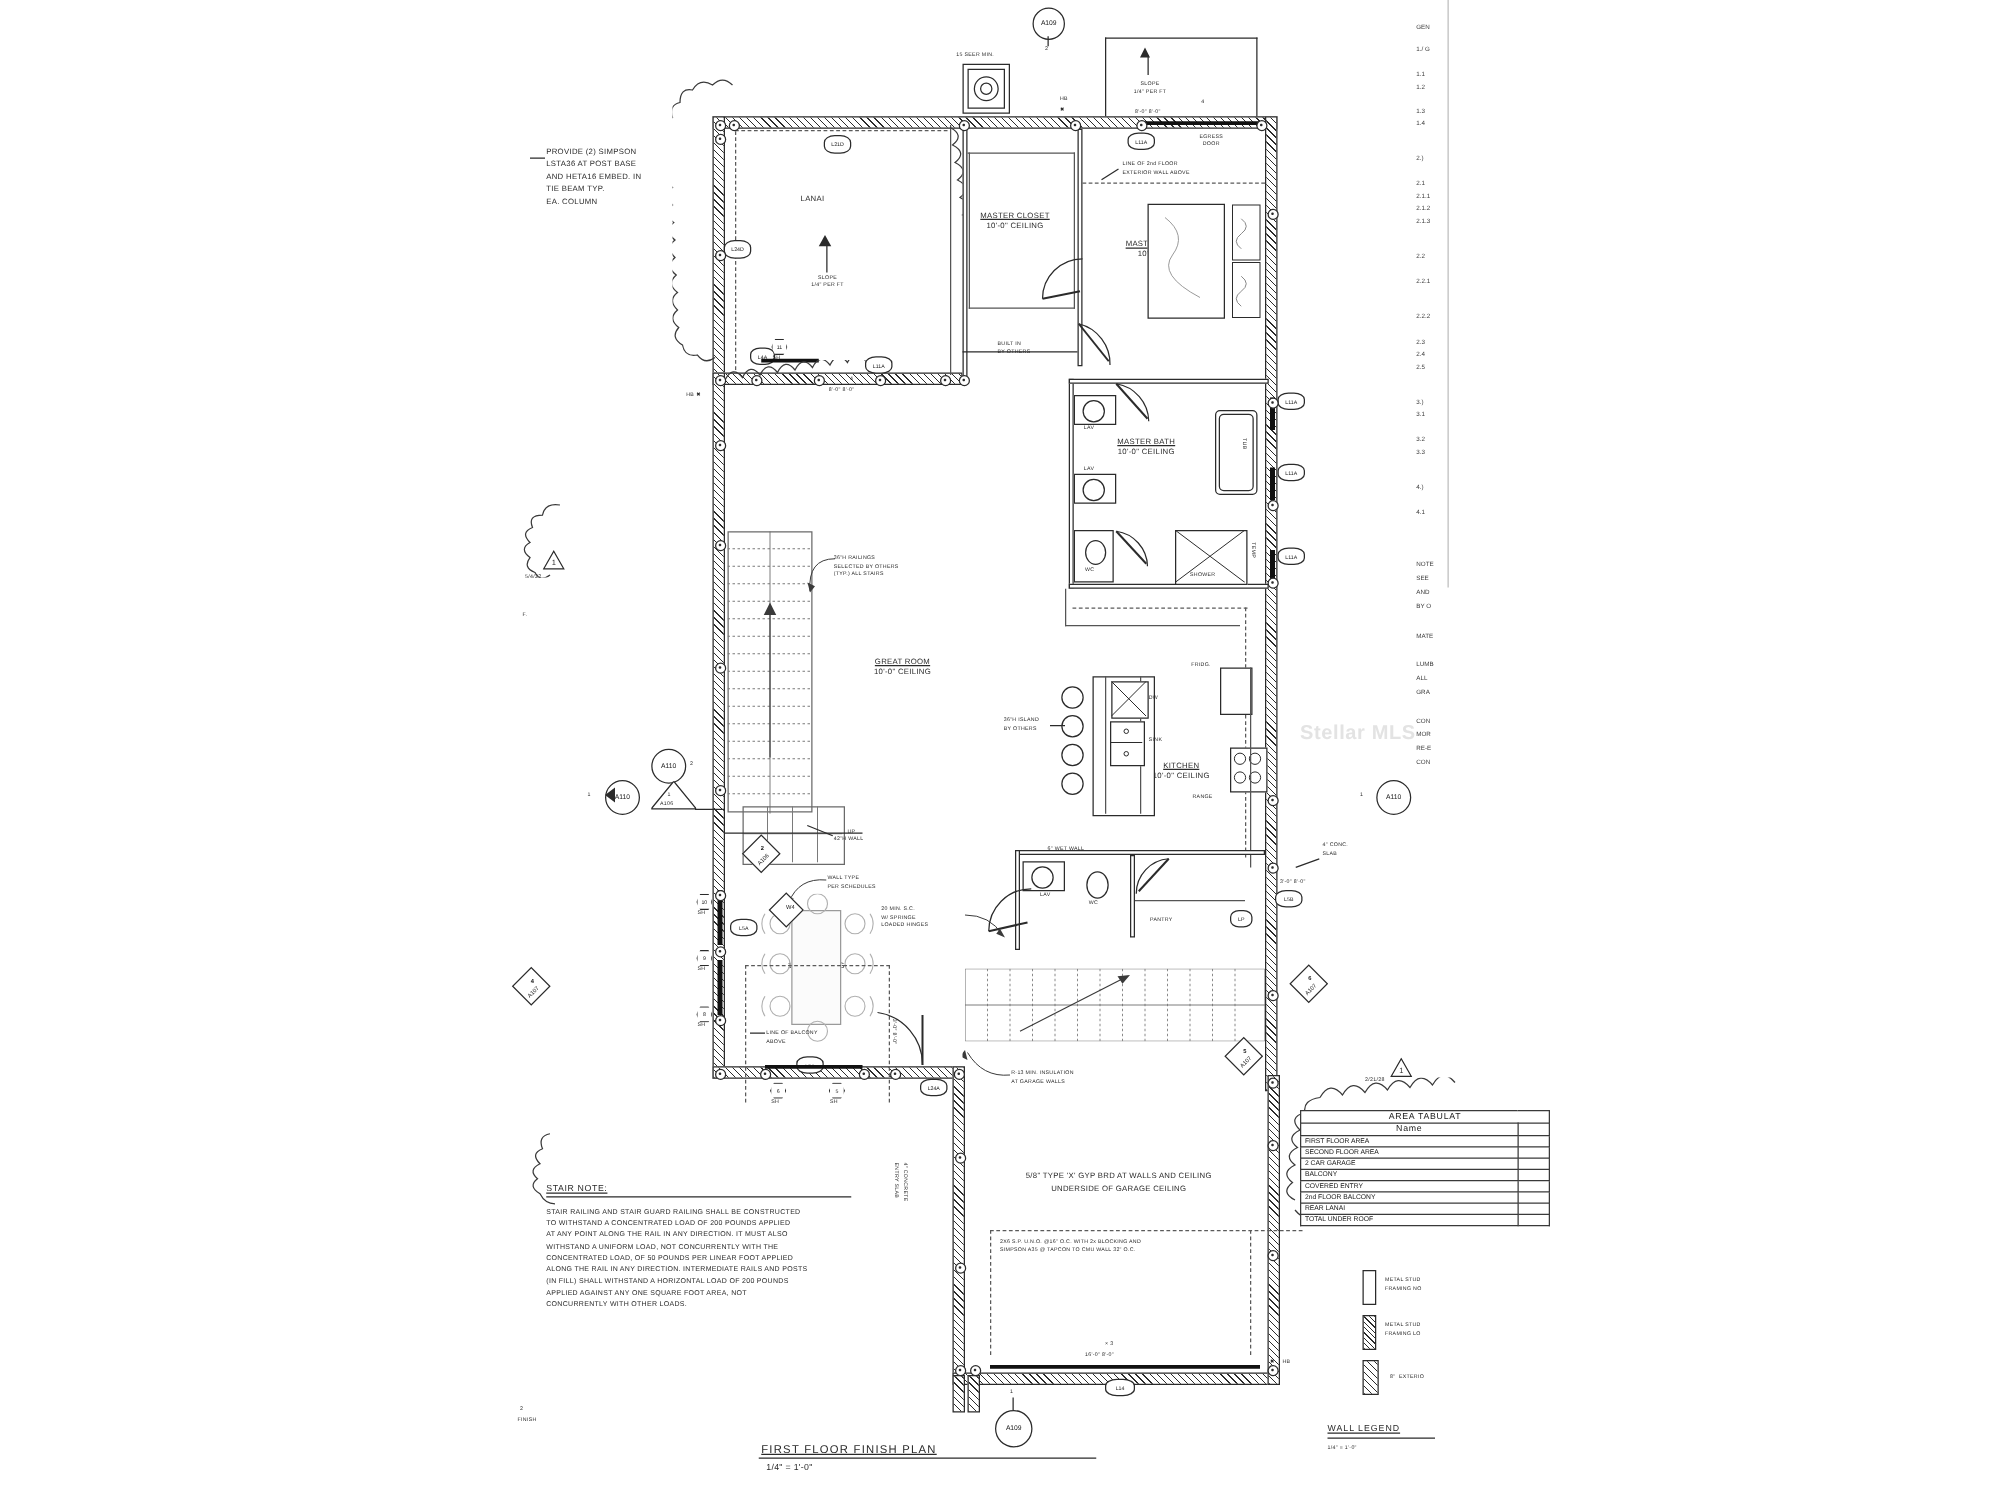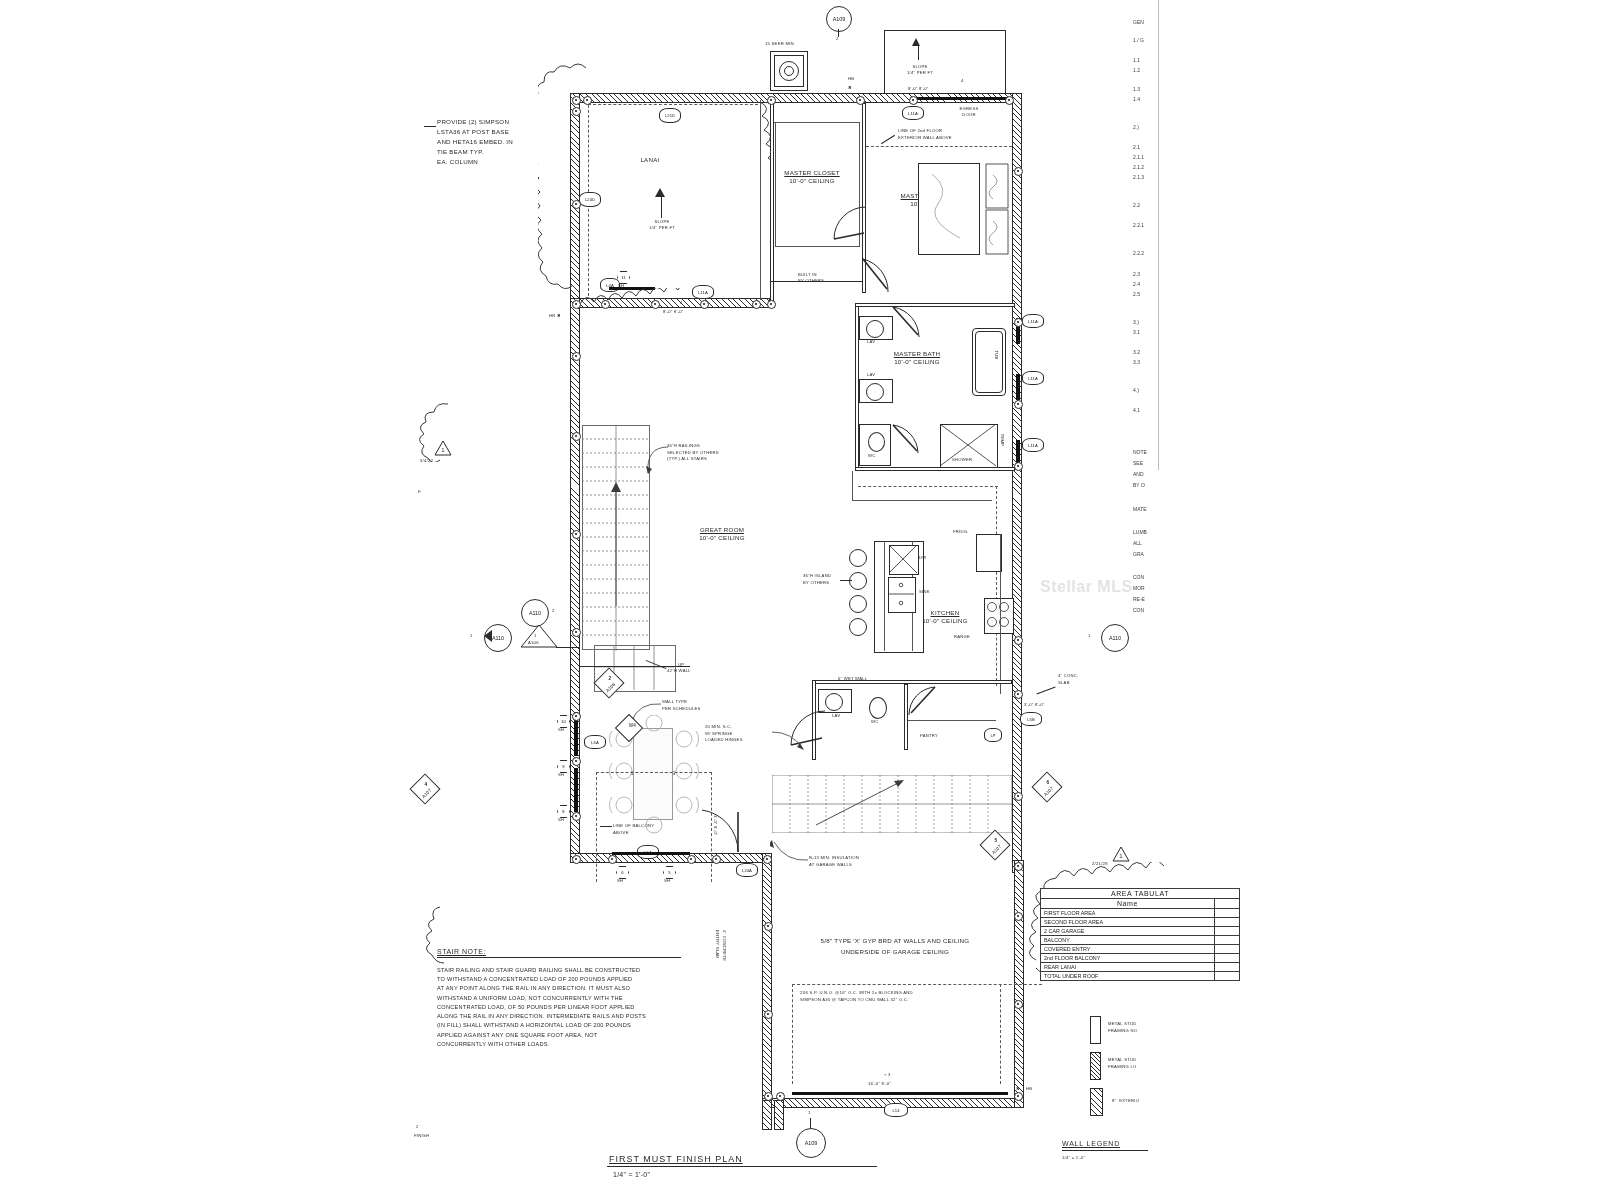--- a/index.html
+++ b/index.html
@@ -717,21 +717,21 @@
   <div class="txt xtiny" style="left:1108px;top:1056px;line-height:1.7;">METAL STUD
 FRAMING LO</div>
 
   <div class="sw" style="left:1090px;top:1088px;width:11px;height:26px;background:repeating-linear-gradient(45deg,#2b2b2b 0 .7px,#fff .7px 4px);"></div>
   <div class="txt xtiny" style="left:1112px;top:1098px;">8"  EXTERIO</div>
 
   <div class="txt u mid" style="left:1062px;top:1139px;letter-spacing:.8px;">WALL LEGEND</div>
   <div class="ln hl" style="left:1062px;top:1150px;width:86px;"></div>
   <div class="txt xtiny" style="left:1062px;top:1155px;">1/4" = 1'-0"</div>
 
-  <div class="txt big u" style="left:609px;top:1153px;letter-spacing:1px;">FIRST MUST FINISH PLAN</div>
+  <div class="txt big u" style="left:609px;top:1153px;letter-spacing:1px;">FIRST FLOOR FINISH PLAN</div>
   <div class="ln hl" style="left:607px;top:1166px;width:270px;height:1.4px;"></div>
   <div class="txt mid" style="left:613px;top:1170px;">1/4" = 1'-0"</div>
   <div class="circ" style="left:796px;top:1128px;width:28px;height:28px;">
     <span>A109</span>
   </div>
   <div class="ln vl" style="left:810px;top:1118px;height:10px;"></div>
   <div class="txt xtiny" style="left:808px;top:1110px;">1</div>
 
   <div class="txt xtiny" style="left:416px;top:1124px;">2</div>
   <div class="txt xtiny" style="left:414px;top:1133px;">FINISH</div>

